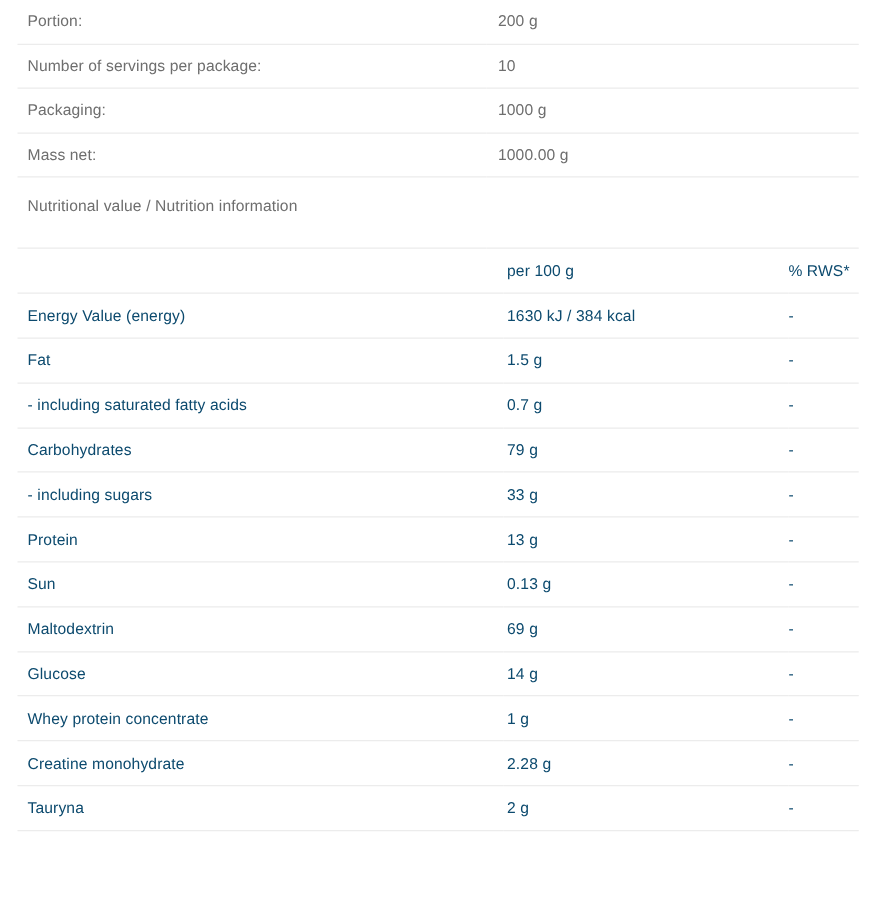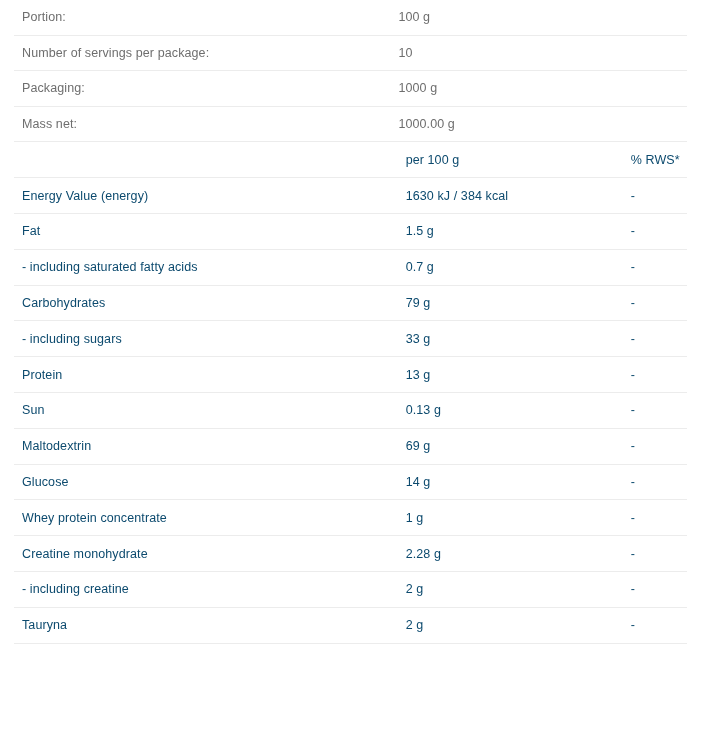--- a/index.html
+++ b/index.html
@@ -66,33 +66,36 @@
 </style>
 </head>
 <body>
 
 <div class="page">
 
   <table class="spec">
     <tbody>
       <tr class="row-pair">
         <td class="col-label">Portion:</td>
-        <td class="col-value">100 g</td>
+        <td class="col-value">200 g</td>
       </tr>
       <tr class="row-pair">
         <td class="col-label">Number of servings per package:</td>
         <td class="col-value">10</td>
       </tr>
       <tr class="row-pair">
         <td class="col-label">Packaging:</td>
         <td class="col-value">1000 g</td>
       </tr>
       <tr class="row-pair">
         <td class="col-label">Mass net:</td>
         <td class="col-value">1000.00 g</td>
+      </tr>
+      <tr class="section-title-row">
+        <td colspan="2">Nutritional value / Nutrition information</td>
       </tr>
     </tbody>
   </table>
 
   <table class="nutri">
     <tbody>
       <tr class="head-row">
         <td class="n-name"></td>
         <td class="n-per">per 100 g</td>
         <td class="n-rws">% RWS*</td>
@@ -147,25 +150,20 @@
         <td class="n-name">Whey protein concentrate</td>
         <td class="n-per">1 g</td>
         <td class="n-rws">-</td>
       </tr>
       <tr>
         <td class="n-name">Creatine monohydrate</td>
         <td class="n-per">2.28 g</td>
         <td class="n-rws">-</td>
       </tr>
       <tr>
-        <td class="n-name">- including creatine</td>
-        <td class="n-per">2 g</td>
-        <td class="n-rws">-</td>
-      </tr>
-      <tr>
         <td class="n-name">Tauryna</td>
         <td class="n-per">2 g</td>
         <td class="n-rws">-</td>
       </tr>
 
     </tbody>
   </table>
 
 </div>
 

